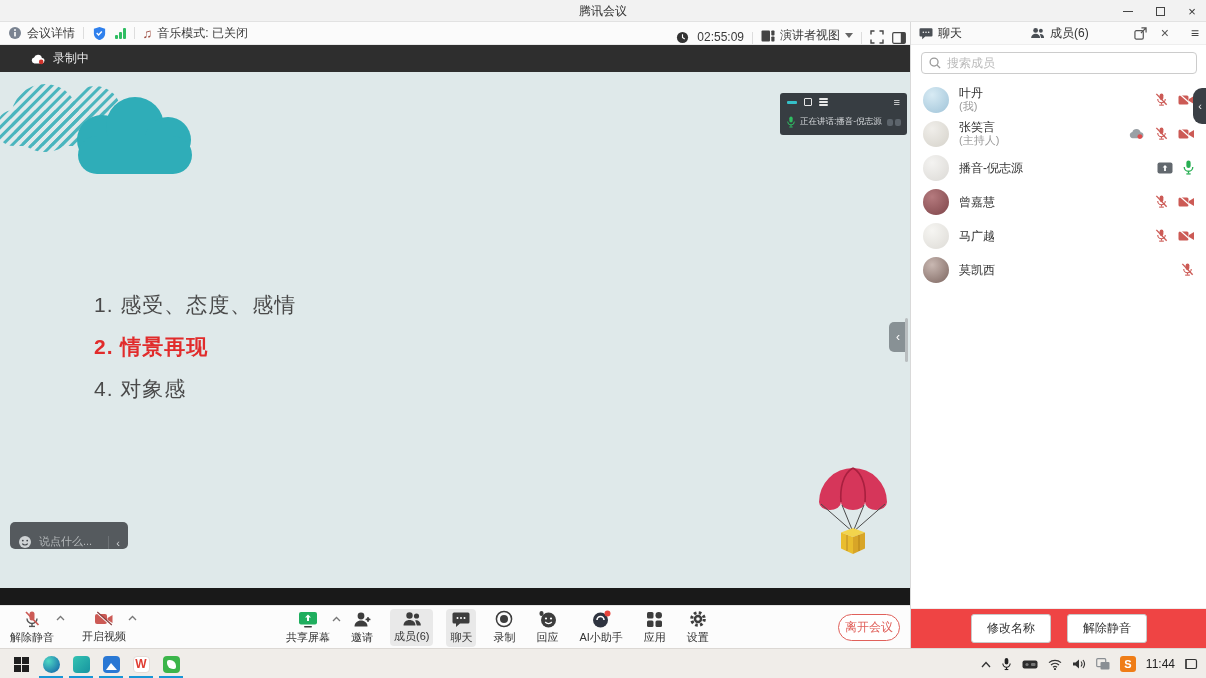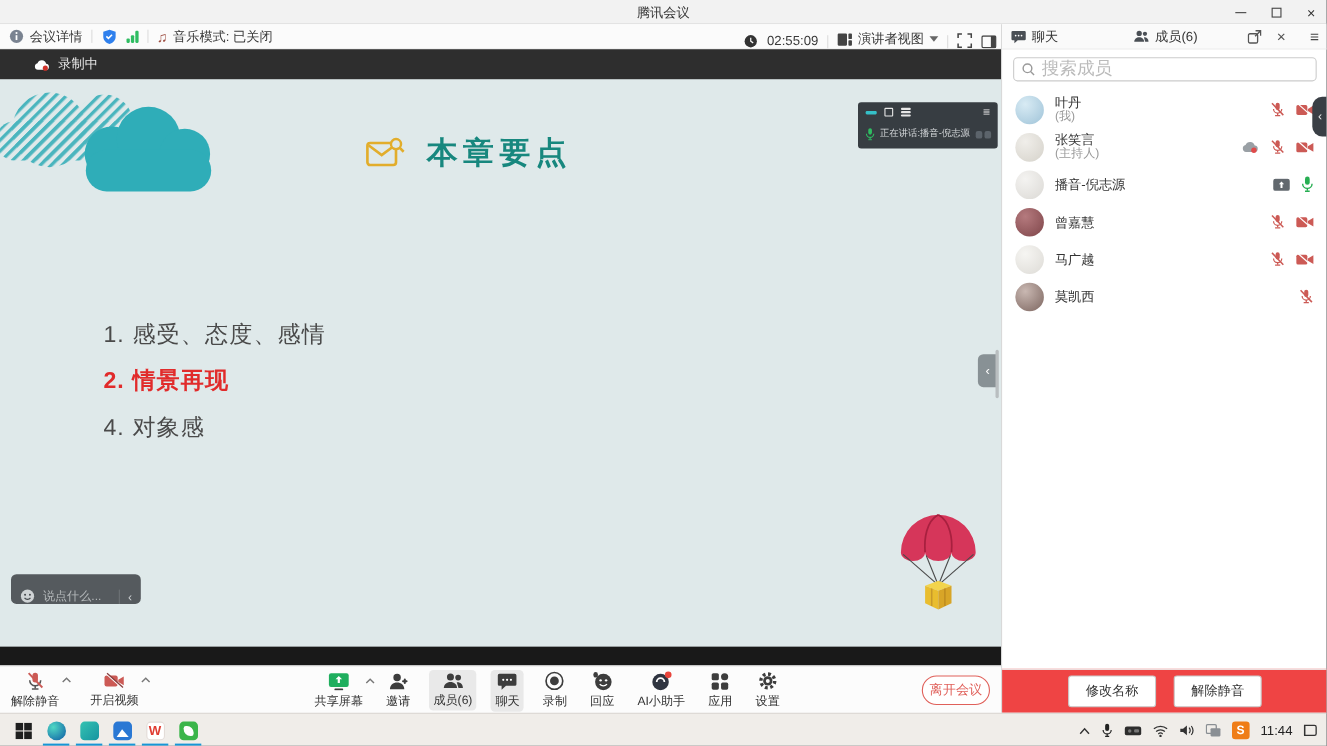--- a/index.html
+++ b/index.html
@@ -80,21 +80,21 @@
 
   
   #panel { left:910px; top:22px; width:296px; height:626px; background:#fff; border-left:1px solid #d9d9d9; }
   #panel-header { left:0; top:0; width:296px; height:23px; background:#fafafa; border-bottom:1px solid #eee; display:flex; align-items:center; padding:0 8px; gap:6px; }
   .ph-tab { display:flex; align-items:center; gap:5px; font-size:12px; color:#333; }
   #ph-members { margin-left:62px; }
   #ph-actions { margin-left:auto; display:flex; align-items:center; gap:14px; }
   #ph-close { color:#555; font-size:14px; line-height:1; }
   #ph-menu { color:#444; font-size:14px; line-height:1; margin-left:8px; }
   #searchbox { left:10px; top:30px; width:276px; height:22px; border:1px solid #ccc; border-radius:4px; display:flex; align-items:center; padding:0 7px; gap:6px; background:#fff; }
-  #searchbox input { border:none; outline:none; flex:1; font-size:16px; color:#333; background:transparent; }
+  #searchbox input { border:none; outline:none; flex:1; font-size:12px; color:#333; background:transparent; }
   #searchbox input::placeholder { color:#bbb; }
   .mrow { left:0; width:296px; height:33px; display:flex; align-items:center; padding:0 12px 0 12px; }
   .avatar { width:26px; height:26px; border-radius:50%; flex:none; }
   .av0 { background:radial-gradient(circle at 35% 30%, #d8ebf4, #9fc3d8); }
   .av1 { background:radial-gradient(circle at 35% 30%, #f0eeea, #d5d2ca); }
   .av2 { background:radial-gradient(circle at 35% 30%, #f4f3f1, #dbd9d5); }
   .av3 { background:radial-gradient(circle at 35% 30%, #b57a7e, #7e4549); }
   .av4 { background:radial-gradient(circle at 35% 30%, #f6f5f2, #dddbd6); }
   .av5 { background:radial-gradient(circle at 35% 30%, #c9b8b2, #7c655f); }
   .mname { margin-left:10px; display:flex; flex-direction:column; justify-content:center; }
@@ -220,29 +220,20 @@
           <rect x="6" y="34" width="130" height="36" rx="18"></rect>
         </g>
         <g fill="#2fadb8">
           <circle cx="112" cy="64" r="25"></circle>
           <circle cx="145" cy="50" r="29"></circle>
           <circle cx="178" cy="64" r="23"></circle>
           <rect x="88" y="60" width="114" height="38" rx="19"></rect>
         </g>
       </svg>
 
-      <div id="slide-title-row" class="abs">
-        <svg width="36" height="30" viewBox="0 0 36 30">
-          <rect x="2" y="6" width="26" height="20" rx="2.5" stroke="#e2ad2b" stroke-width="2.4" fill="none"></rect>
-          <path d="M3 8l12 9 12-9" stroke="#e2ad2b" stroke-width="2.4" fill="none"></path>
-          <circle cx="28" cy="7" r="4.6" stroke="#e2ad2b" stroke-width="2.2" fill="#dfe9ea"></circle>
-          <line x1="31.4" y1="10.4" x2="35" y2="14" stroke="#e2ad2b" stroke-width="2.4"></line>
-        </svg>
-        <div id="slide-title">本章要点</div>
-      </div>
 
       <div id="slide-list" class="abs">
         <div class="slide-item" style="color: rgb(74, 74, 74);">1. 感受、态度、感情</div>
         <div class="slide-item em" style="color: rgb(225, 43, 43);">2. 情景再现</div>
         <div class="slide-item" style="color: rgb(74, 74, 74);">4. 对象感</div>
       </div>
 
       <div id="floatpanel" class="abs">
         <div class="row1">
           <span class="fp-min"></span>

